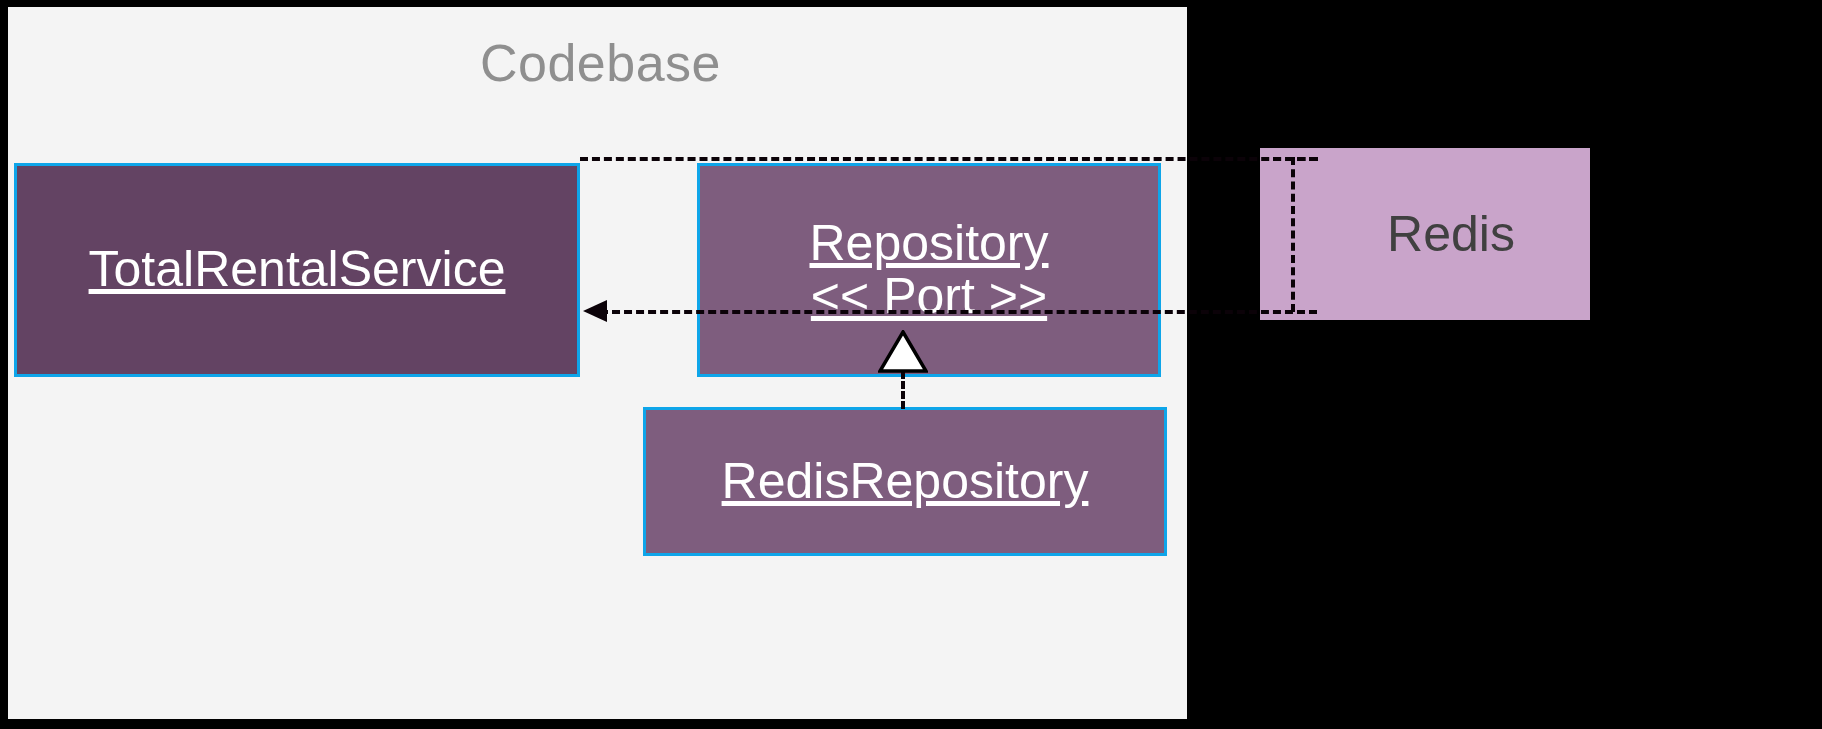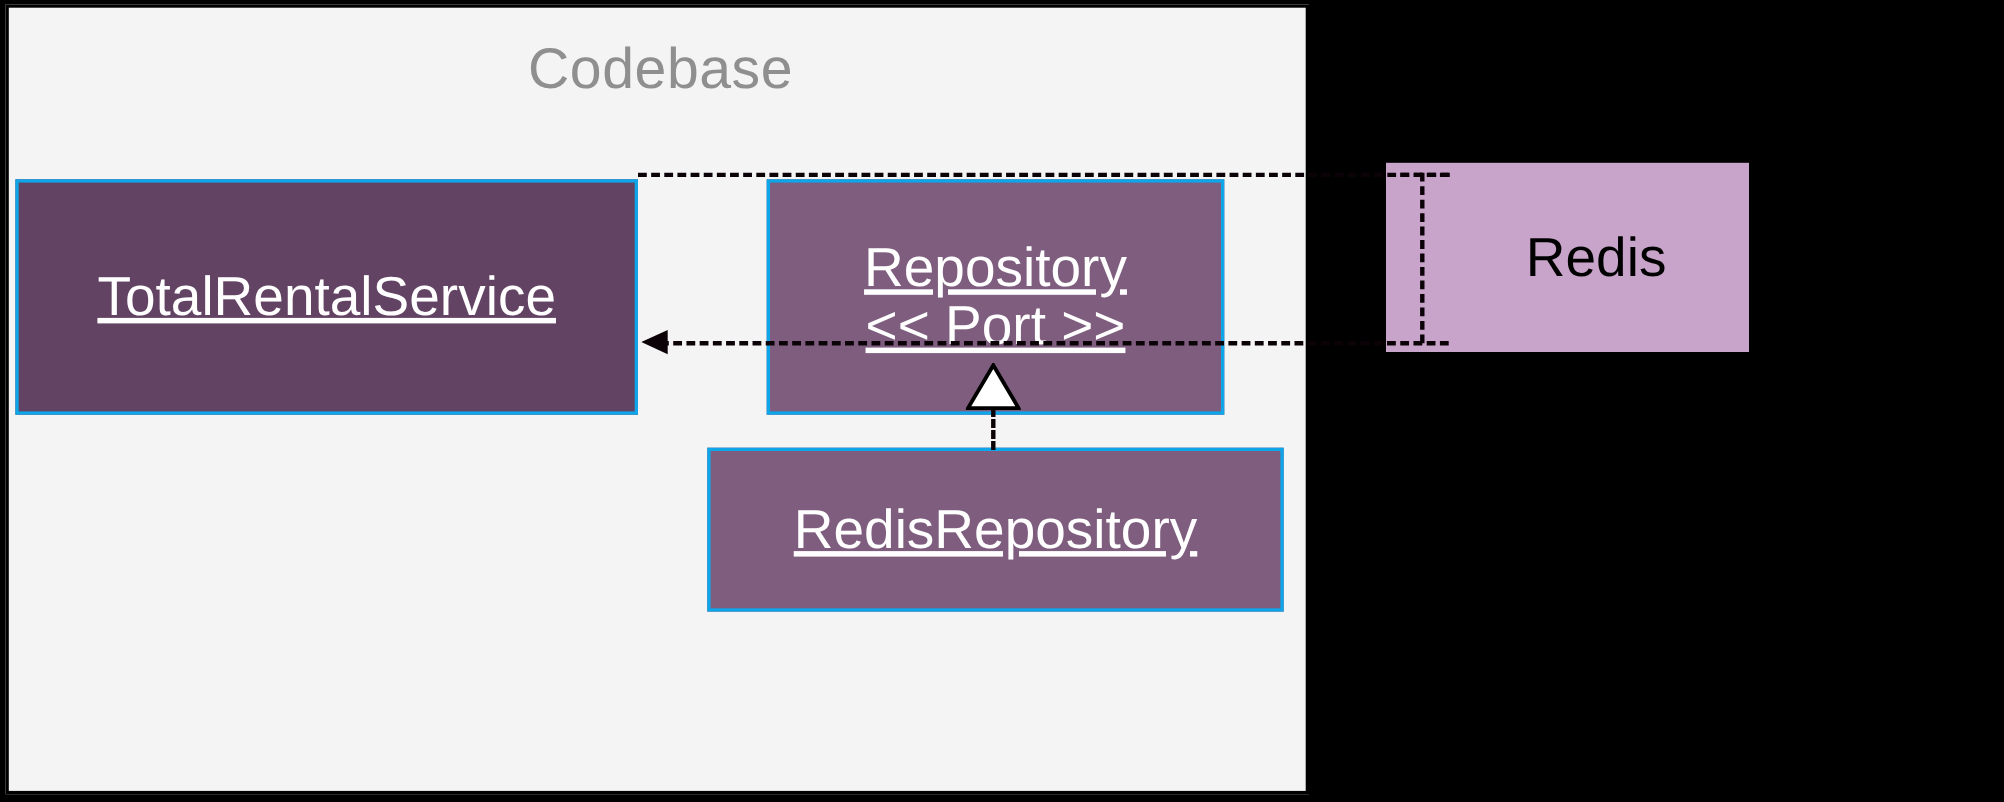--- a/index.html
+++ b/index.html
@@ -71,21 +71,21 @@
     width: 566px;
     height: 214px;
     background: #634363;
     color: #ffffff;
     font-size: 50px;
   }
 
   #box-repository {
     left: 697px;
     top: 163px;
-    width: 416px;
+    width: 464px;
     height: 214px;
     background: #7e5d7e;
     color: #ffffff;
     font-size: 50px;
     z-index: 4;
   }
 
   #box-redis-repository {
     left: 643px;
     top: 407px;
@@ -97,21 +97,21 @@
     z-index: 4;
   }
 
   #box-redis {
     position: absolute;
     left: 1260px;
     top: 148px;
     width: 330px;
     height: 172px;
     background: #c9a4ca;
-    color: #000000;
+    color: #404040;
     font-size: 50px;
     border: none;
     display: flex;
     align-items: center;
     justify-content: center;
     z-index: 3;
   }
   #box-redis .box-title { padding-left: 52px; }
 
   

